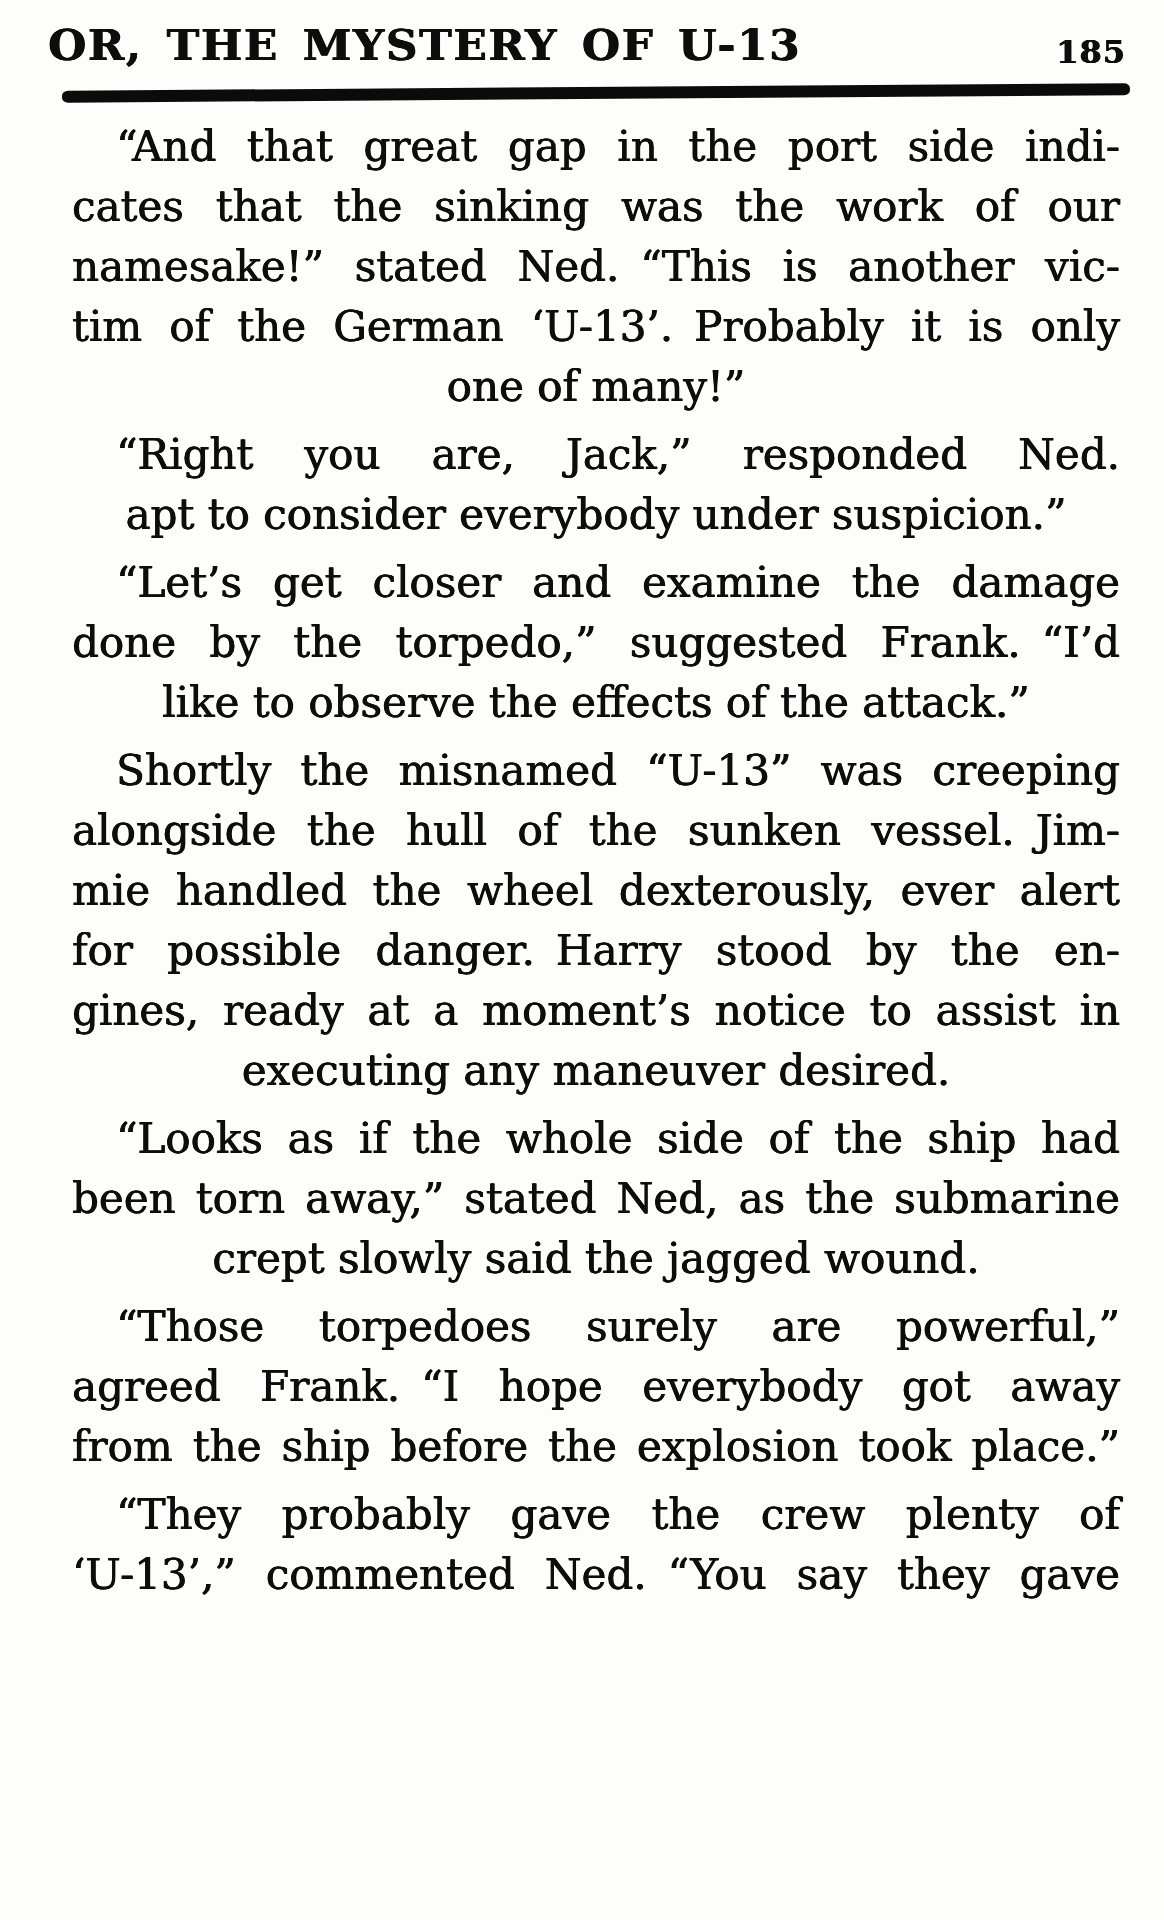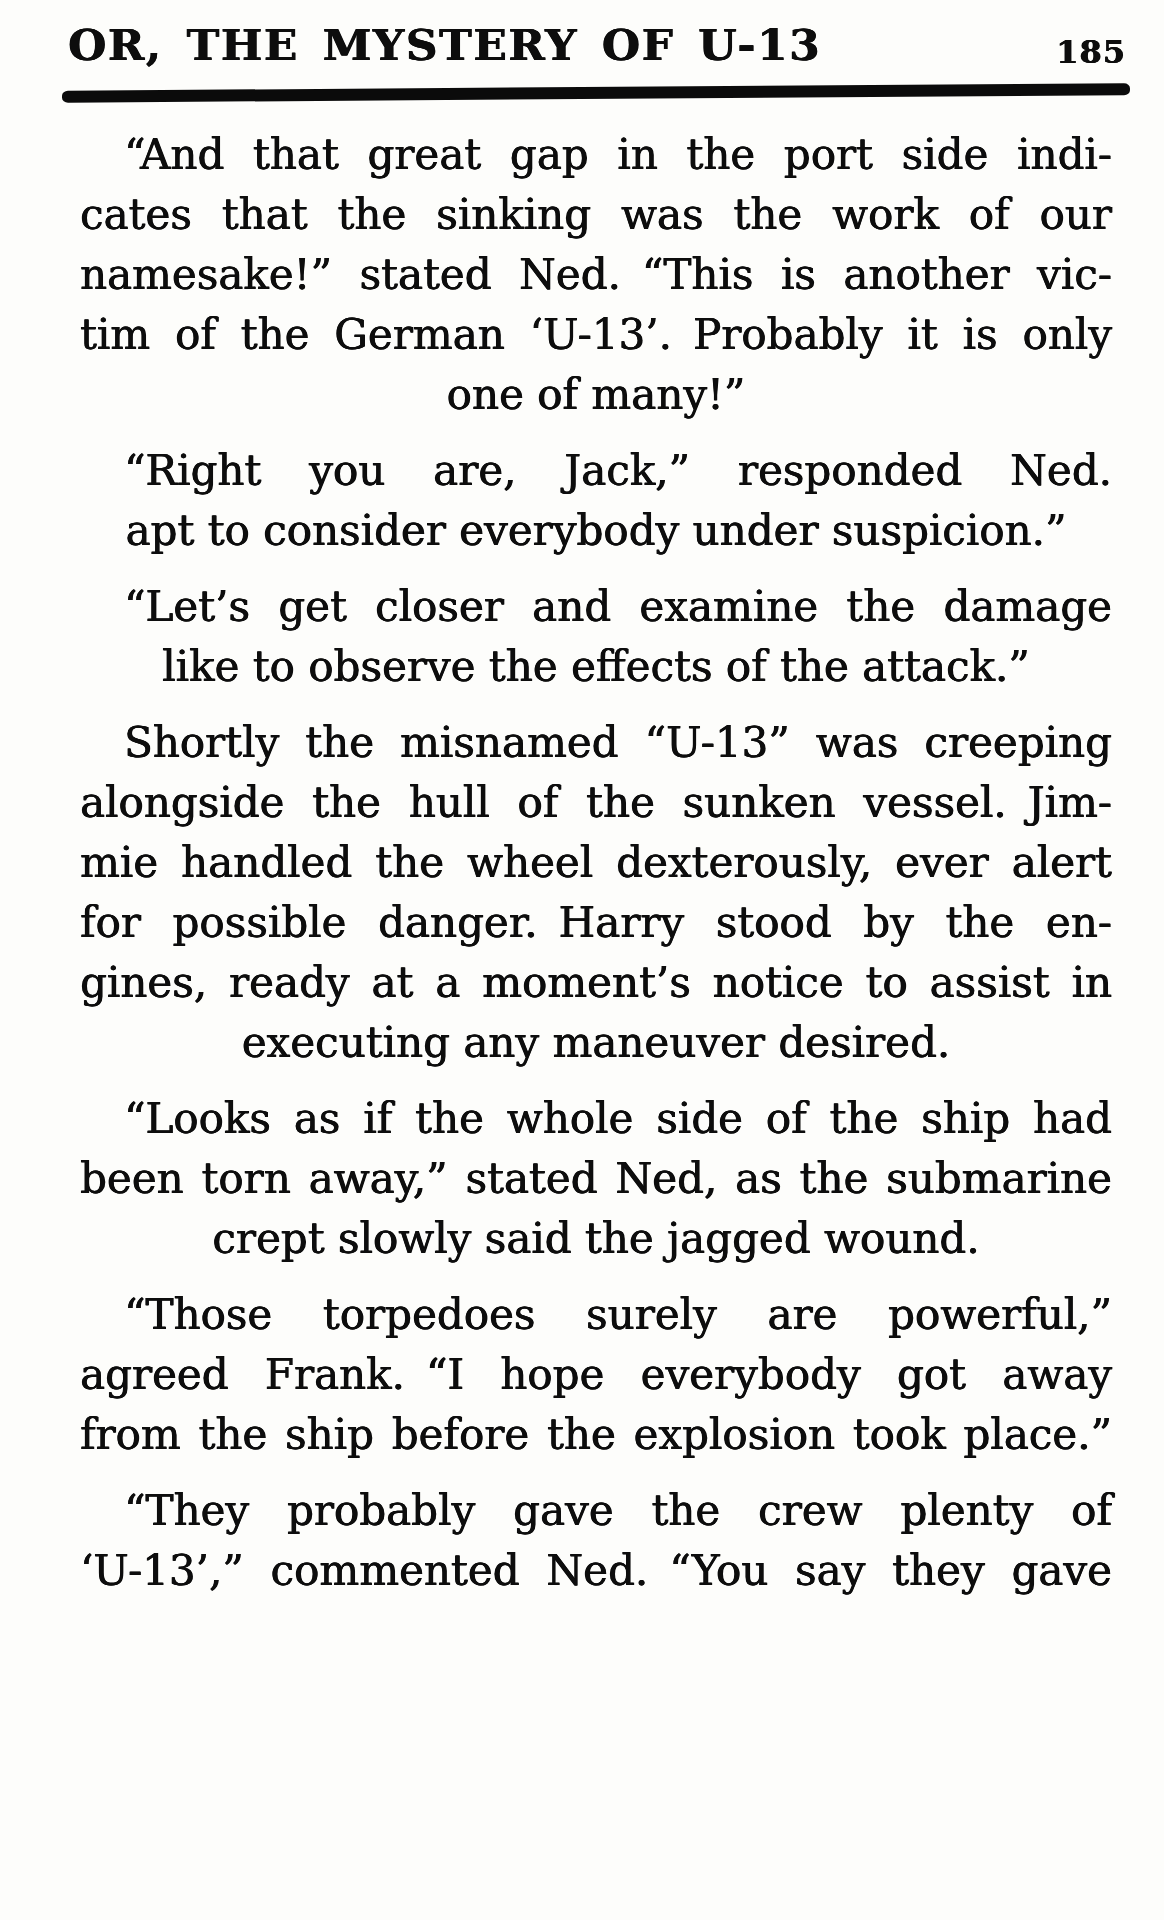--- a/index.html
+++ b/index.html
@@ -7,42 +7,42 @@
     position:relative;
     width:1164px;height:1920px;
     margin:0 auto;
     background:#fdfdfb;
     overflow:hidden;
     font-family:"DejaVu Serif","Liberation Serif",serif;
     color:#0d0d0d;
   }
   .scan-ink{ text-shadow:0.45px 0 currentColor, -0.35px 0 currentColor; }
   .header{
-    position:absolute; left:68px; right:38px; top:24px;
+    position:absolute; left:48px; right:38px; top:24px;
     display:flex; justify-content:space-between; align-items:flex-end;
   }
   .running-title{
     font-size:44px; font-weight:bold; letter-spacing:1.5px; word-spacing:7px;
     white-space:nowrap; line-height:1;
     transform:scaleY(0.96);
   }
   .page-number{
     font-size:32px; font-weight:bold; line-height:1; letter-spacing:1px;
   }
   .rule{
     position:absolute; left:62px; top:87px;
     width:1068px; height:12px;
     background:#0b0b0b;
     border-radius:6px/5px;
     transform:rotate(-0.4deg);
   }
   .page-body{
     position:absolute; left:64px; top:109px; width:1064px;
   }
-  .para{ margin:16px; }
+  .para{ margin:8px; }
   .line{
     font-size:42px; line-height:60px;
     white-space:normal; text-align:center;
   }
   .line.j{ text-align:justify; text-align-last:justify; }
   .line.indent{ text-indent:44px; }
 </style>
 </head>
 <body>
 
@@ -59,20 +59,21 @@
         <div class="line j">namesake!” stated Ned. “This is another vic-</div>
         <div class="line j">tim of the German ‘U-13’. Probably it is only</div>
         <div class="line">one of many!”</div>
       </div>
       <div class="para">
         <div class="line j indent">“Right you are, Jack,” responded Ned.</div>
         <div class="line">apt to consider everybody under suspicion.”</div>
       </div>
       <div class="para">
         <div class="line j indent">“Let’s get closer and examine the damage</div>
+        <div class="line j">done by the torpedo,” suggested Frank. “I’d</div>
         <div class="line">like to observe the effects of the attack.”</div>
       </div>
       <div class="para">
         <div class="line j indent">Shortly the misnamed “U-13” was creeping</div>
         <div class="line j">alongside the hull of the sunken vessel. Jim-</div>
         <div class="line j">mie handled the wheel dexterously, ever alert</div>
         <div class="line j">for possible danger. Harry stood by the en-</div>
         <div class="line j">gines, ready at a moment’s notice to assist in</div>
         <div class="line">executing any maneuver desired.</div>
       </div>

